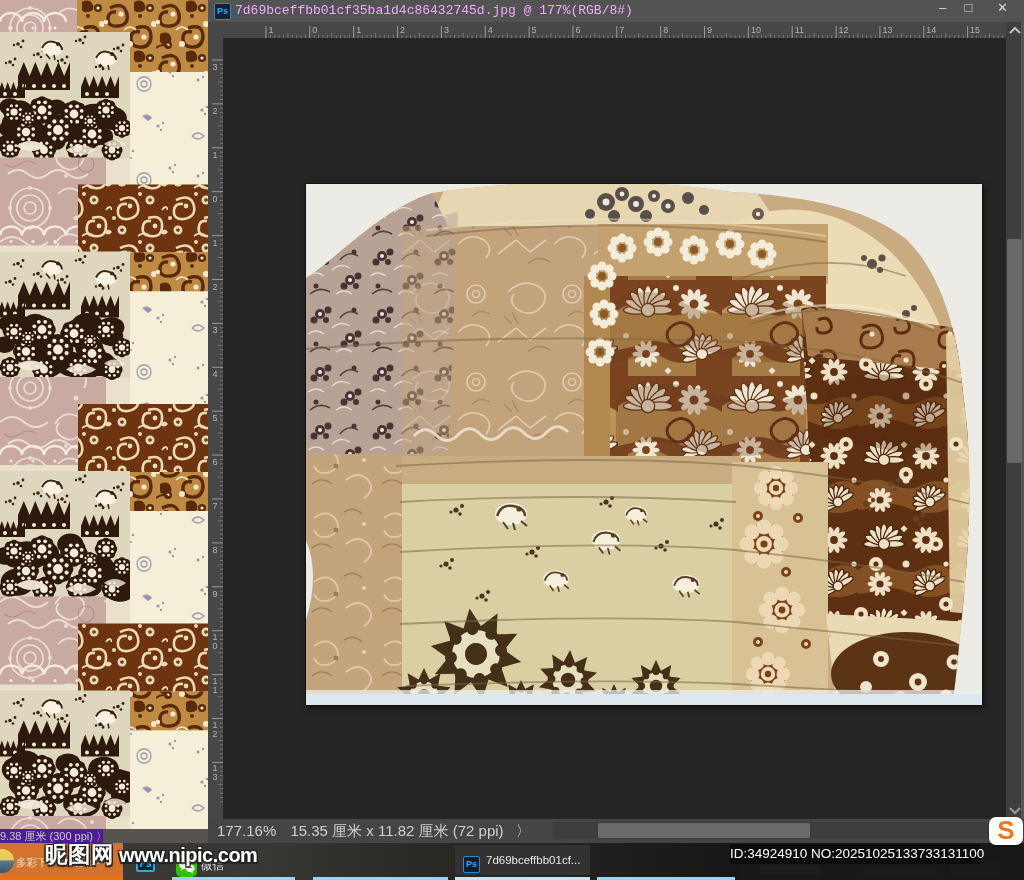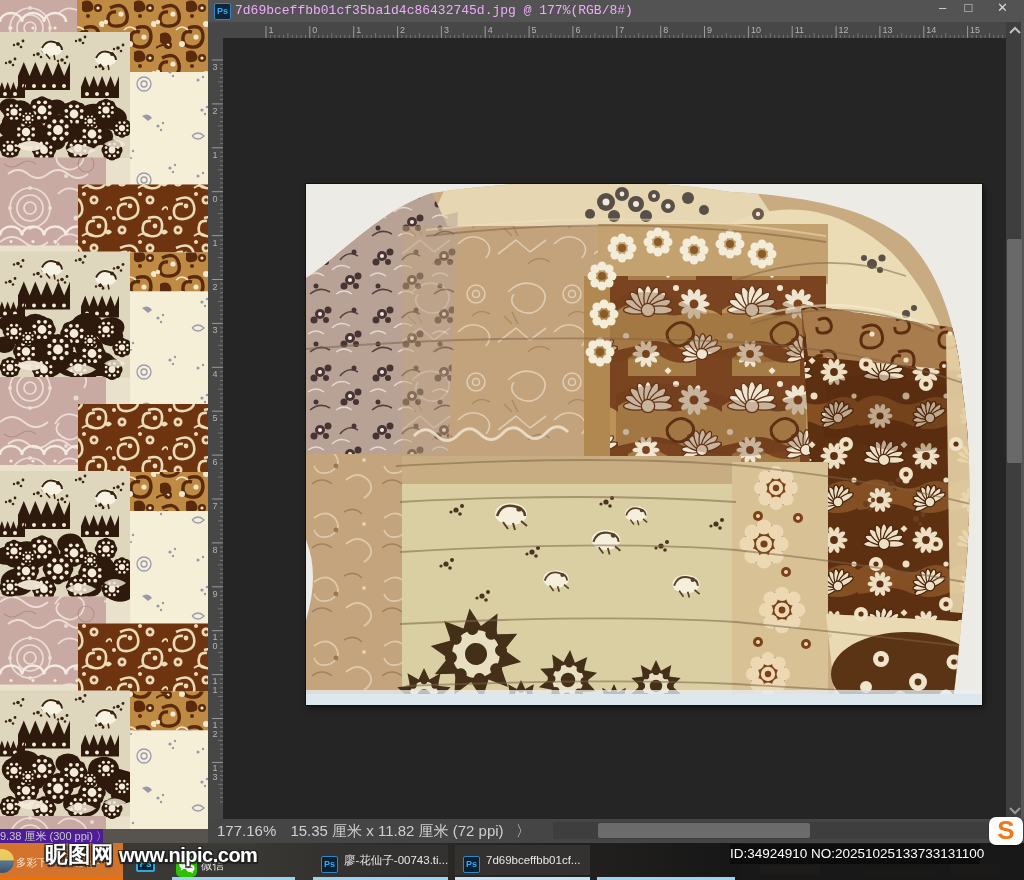--- a/index.html
+++ b/index.html
@@ -2591,21 +2591,20 @@
           <path d="M5.5 12.2 l-1.2 2.6 l3 -1.6 z" fill="#fff"></path>
           <ellipse cx="14.2" cy="12.2" rx="4.3" ry="3.7" fill="#fff"></ellipse>
           <path d="M16.3 15.2 l1 2.2 l-2.5 -1.2 z" fill="#fff"></path>
           <circle cx="6.5" cy="7.8" r="0.8" fill="#2dc100"></circle>
           <circle cx="10.2" cy="7.8" r="0.8" fill="#2dc100"></circle>
           <circle cx="12.6" cy="11.4" r="0.7" fill="#2dc100"></circle>
           <circle cx="15.8" cy="11.4" r="0.7" fill="#2dc100"></circle>
         </svg></div>
     <div class="abs" style="left:201px;top:15px;color:#eee;font-size:11.5px;">微信</div>
     <div class="abs underline" style="left:172px;width:123px;"></div>
-    <div class="abs tbtn" style="left:313px;width:135px;"><span class="psicon">Ps</span>廖-花仙子-00743.ti...</div>
     <div class="abs underline" style="left:313px;width:135px;"></div>
     <div class="abs tbtn" style="left:455px;width:135px;"><span class="psicon">Ps</span>7d69bceffbb01cf...</div>
     <div class="abs underline" style="left:455px;width:135px;background:#c2e4f5;"></div>
     <div class="abs underline" style="left:597px;width:138px;"></div>
     <div class="abs" id="idband">ID:34924910 NO:20251025133733131100</div>
   </div>
 
   <div class="abs" id="wm"><span style="font-size:22.5px;letter-spacing:0.5px;">昵图网</span><span style="font-size:20px;letter-spacing:-0.5px;">&nbsp;www.nipic.com</span></div>
   <div class="abs" id="slogo">S</div>
 </div>

